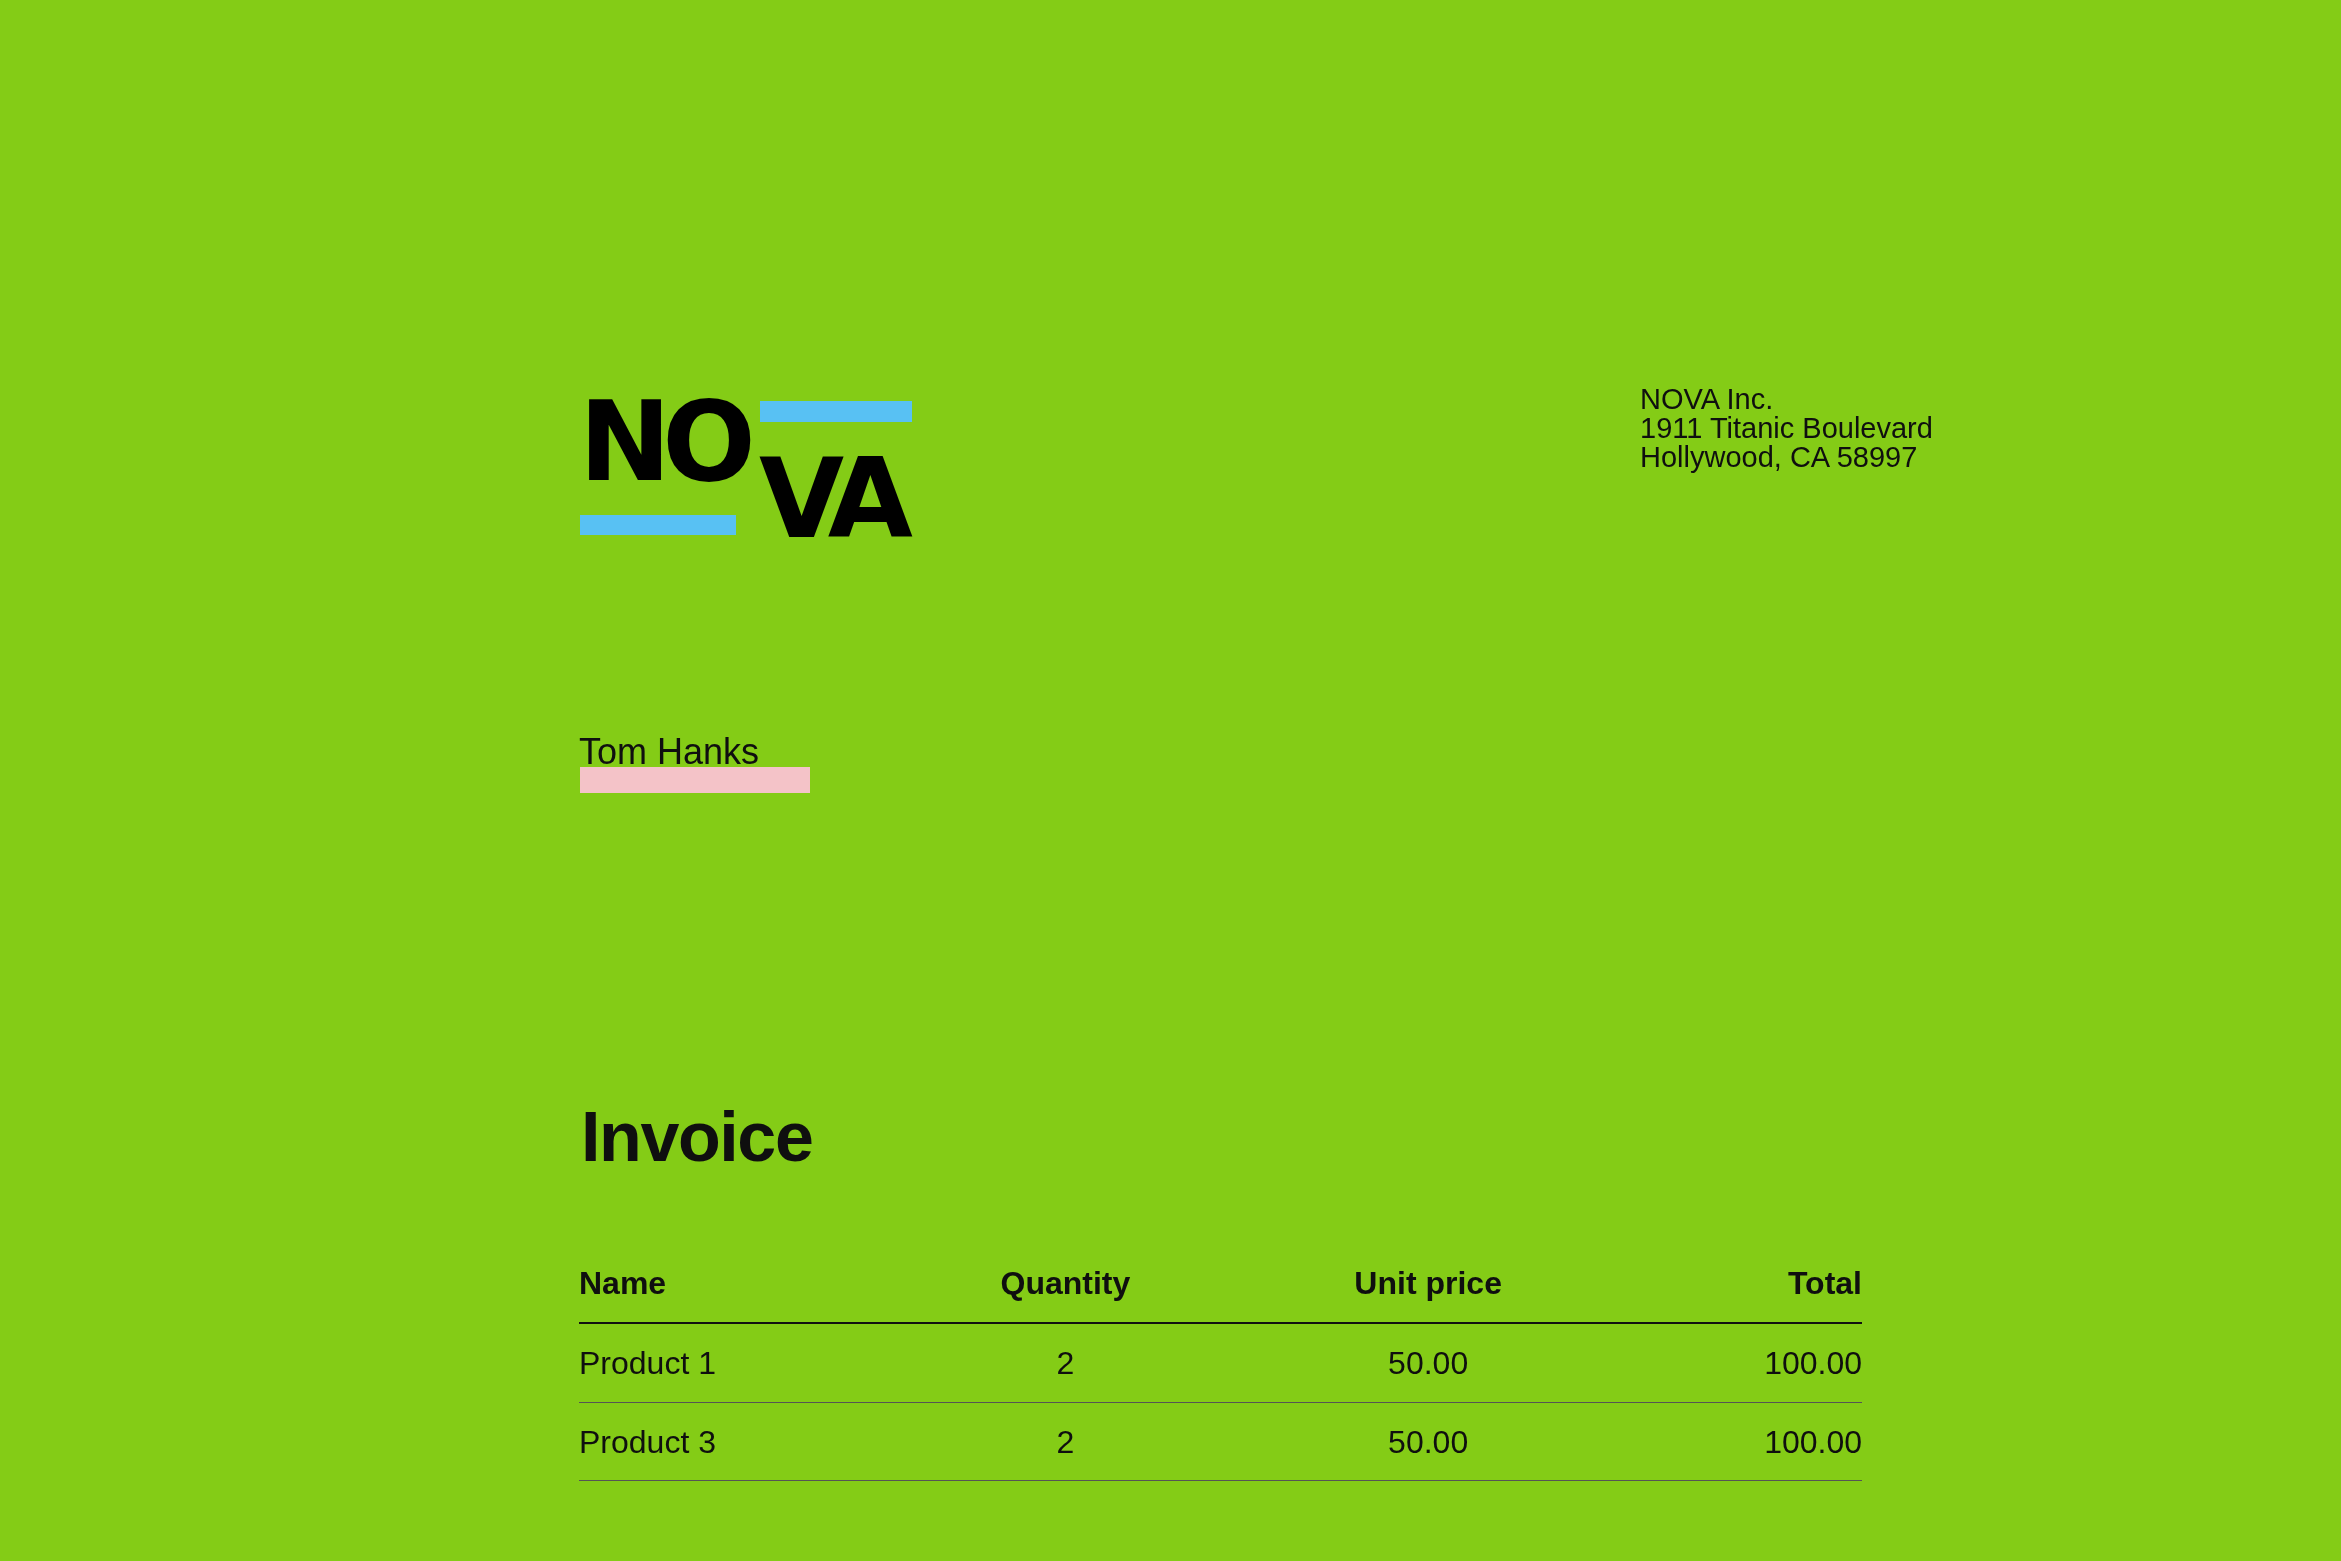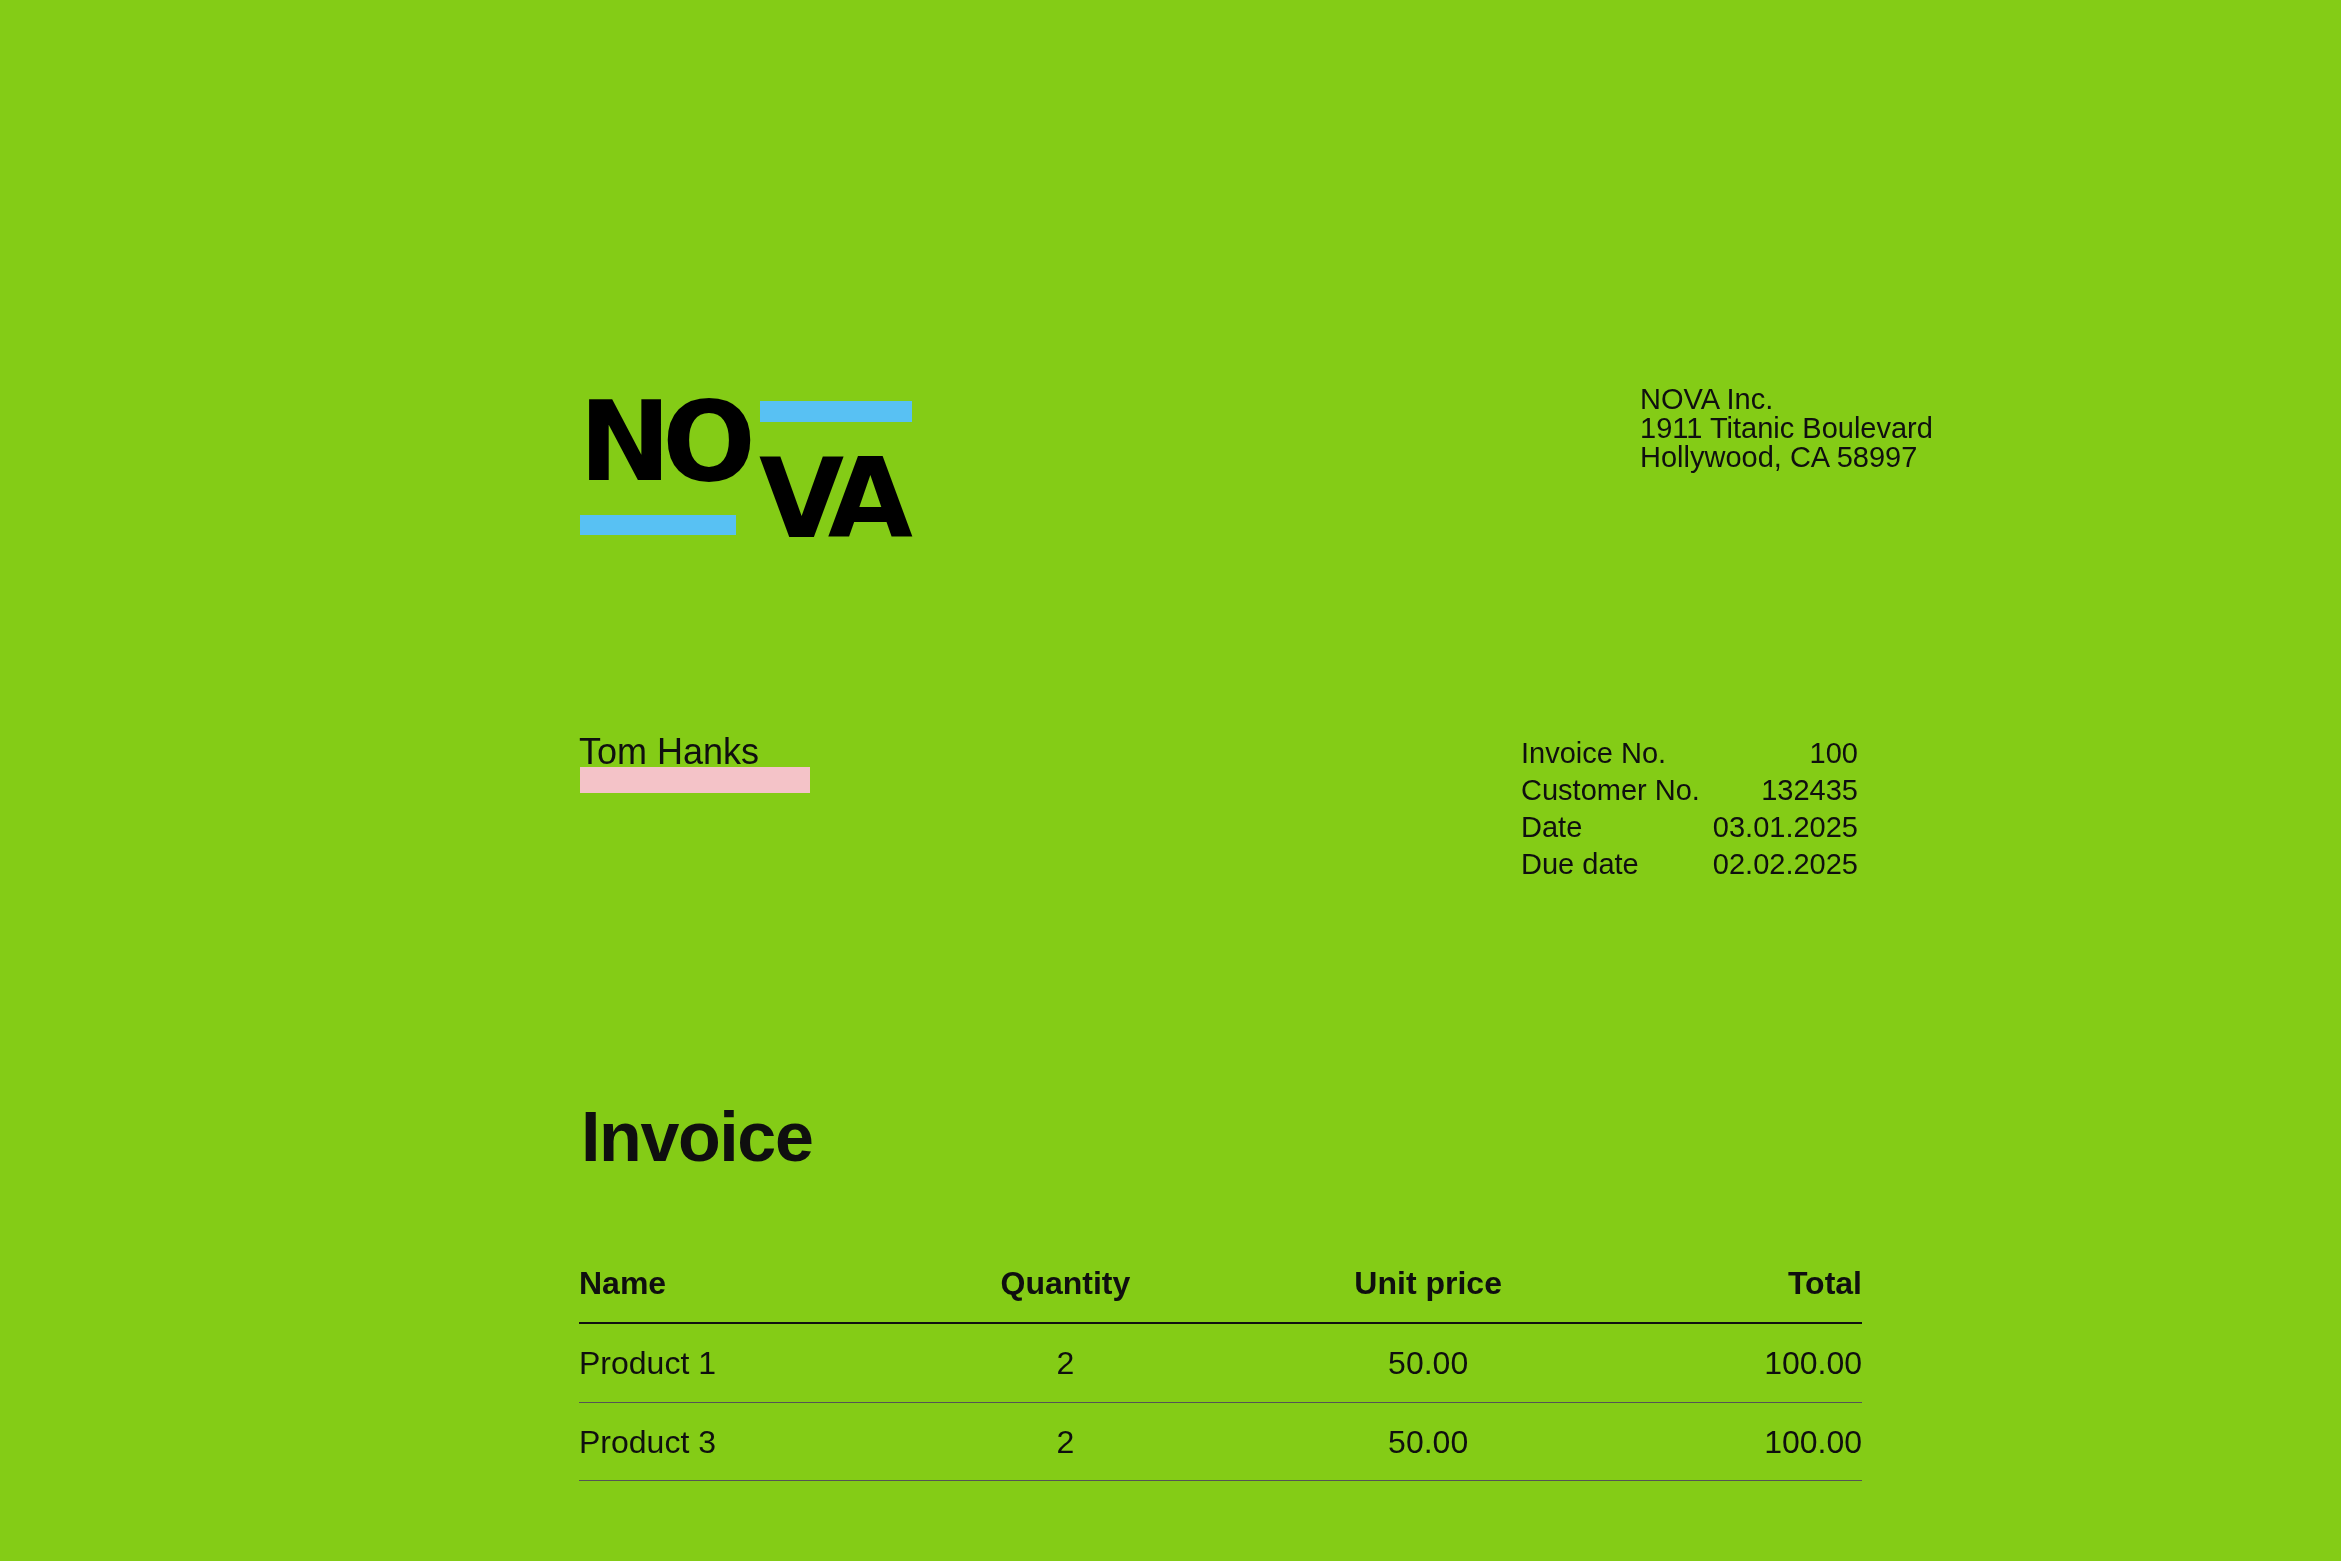--- a/index.html
+++ b/index.html
@@ -117,38 +117,20 @@
 
   <div class="abs seller">
     <div>NOVA Inc.</div>
     <div>1911 Titanic Boulevard</div>
     <div>Hollywood, CA 58997</div>
   </div>
 
   <div class="abs customer-name">Tom Hanks</div>
   <div class="abs redaction-bar"></div>
 
-  <div class="abs meta">
-    <div class="meta-row">
-      <span class="meta-label">Invoice No.</span>
-      <span class="meta-value">100</span>
-    </div>
-    <div class="meta-row">
-      <span class="meta-label">Customer No.</span>
-      <span class="meta-value">132435</span>
-    </div>
-    <div class="meta-row">
-      <span class="meta-label">Date</span>
-      <span class="meta-value">03.01.2025</span>
-    </div>
-    <div class="meta-row">
-      <span class="meta-label">Due date</span>
-      <span class="meta-value">02.02.2025</span>
-    </div>
-  </div>
 
   <div class="abs doc-title">Invoice</div>
 
   <table class="items">
     <colgroup>
         <col class="c1">
         <col class="c2">
         <col class="c3">
         <col class="c4">
       </colgroup>

